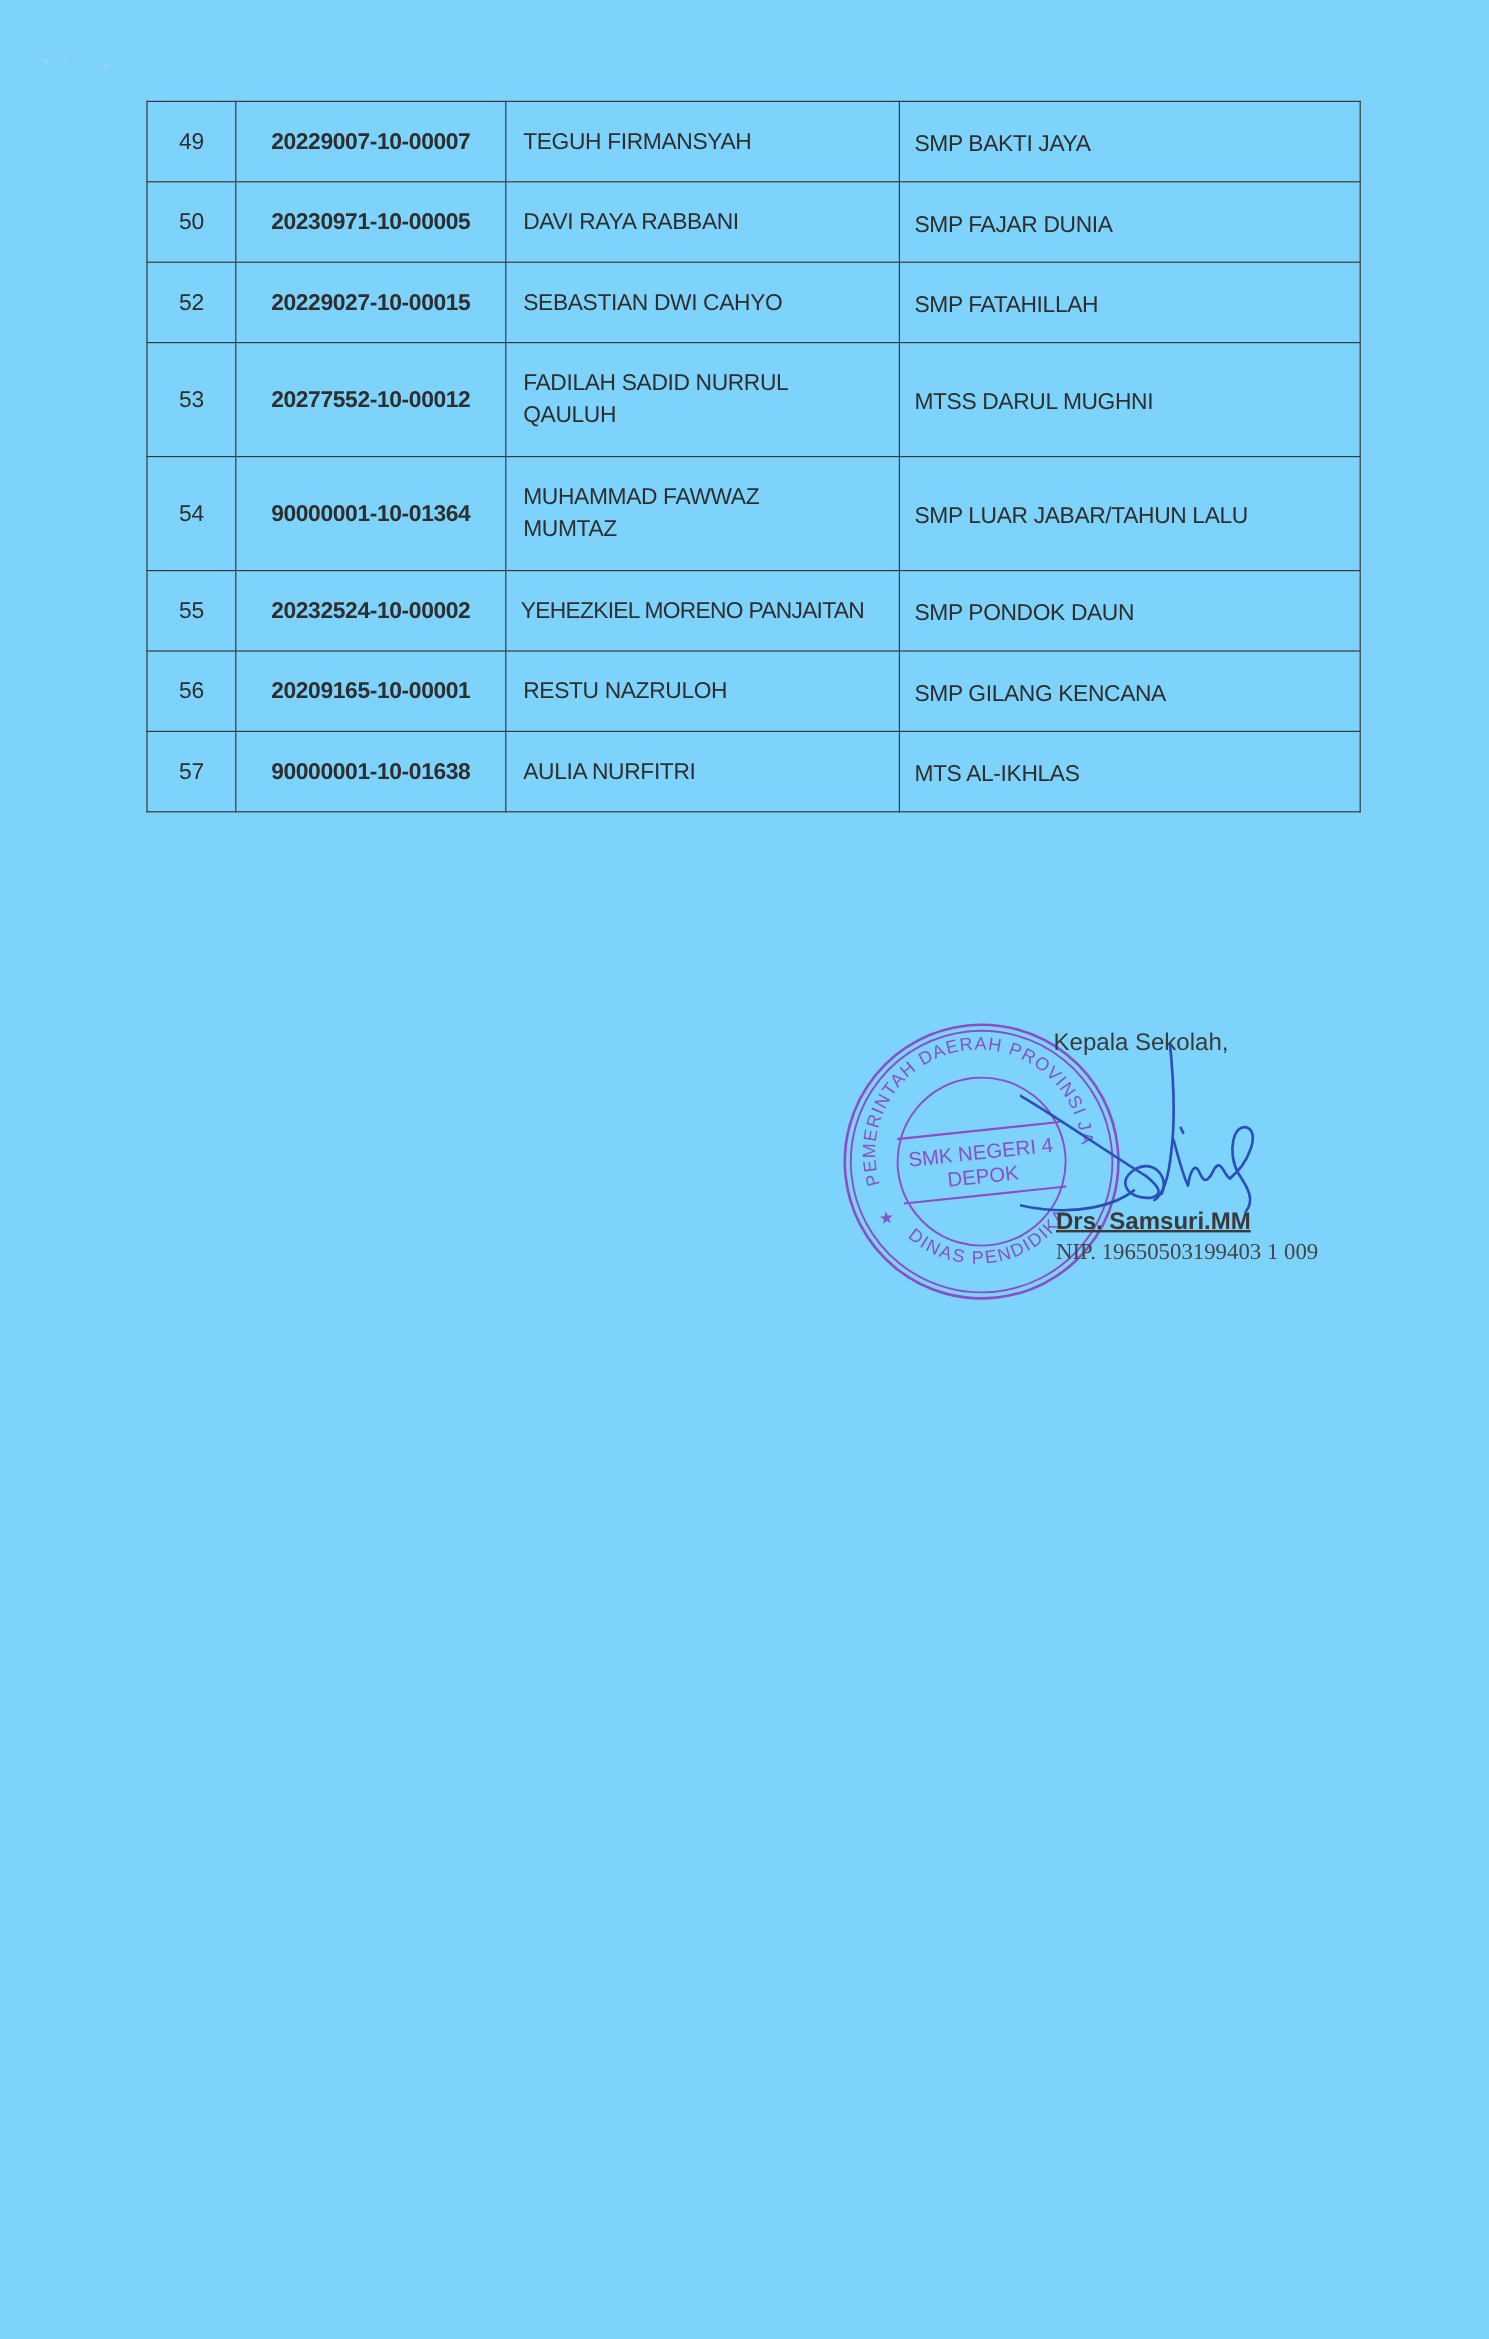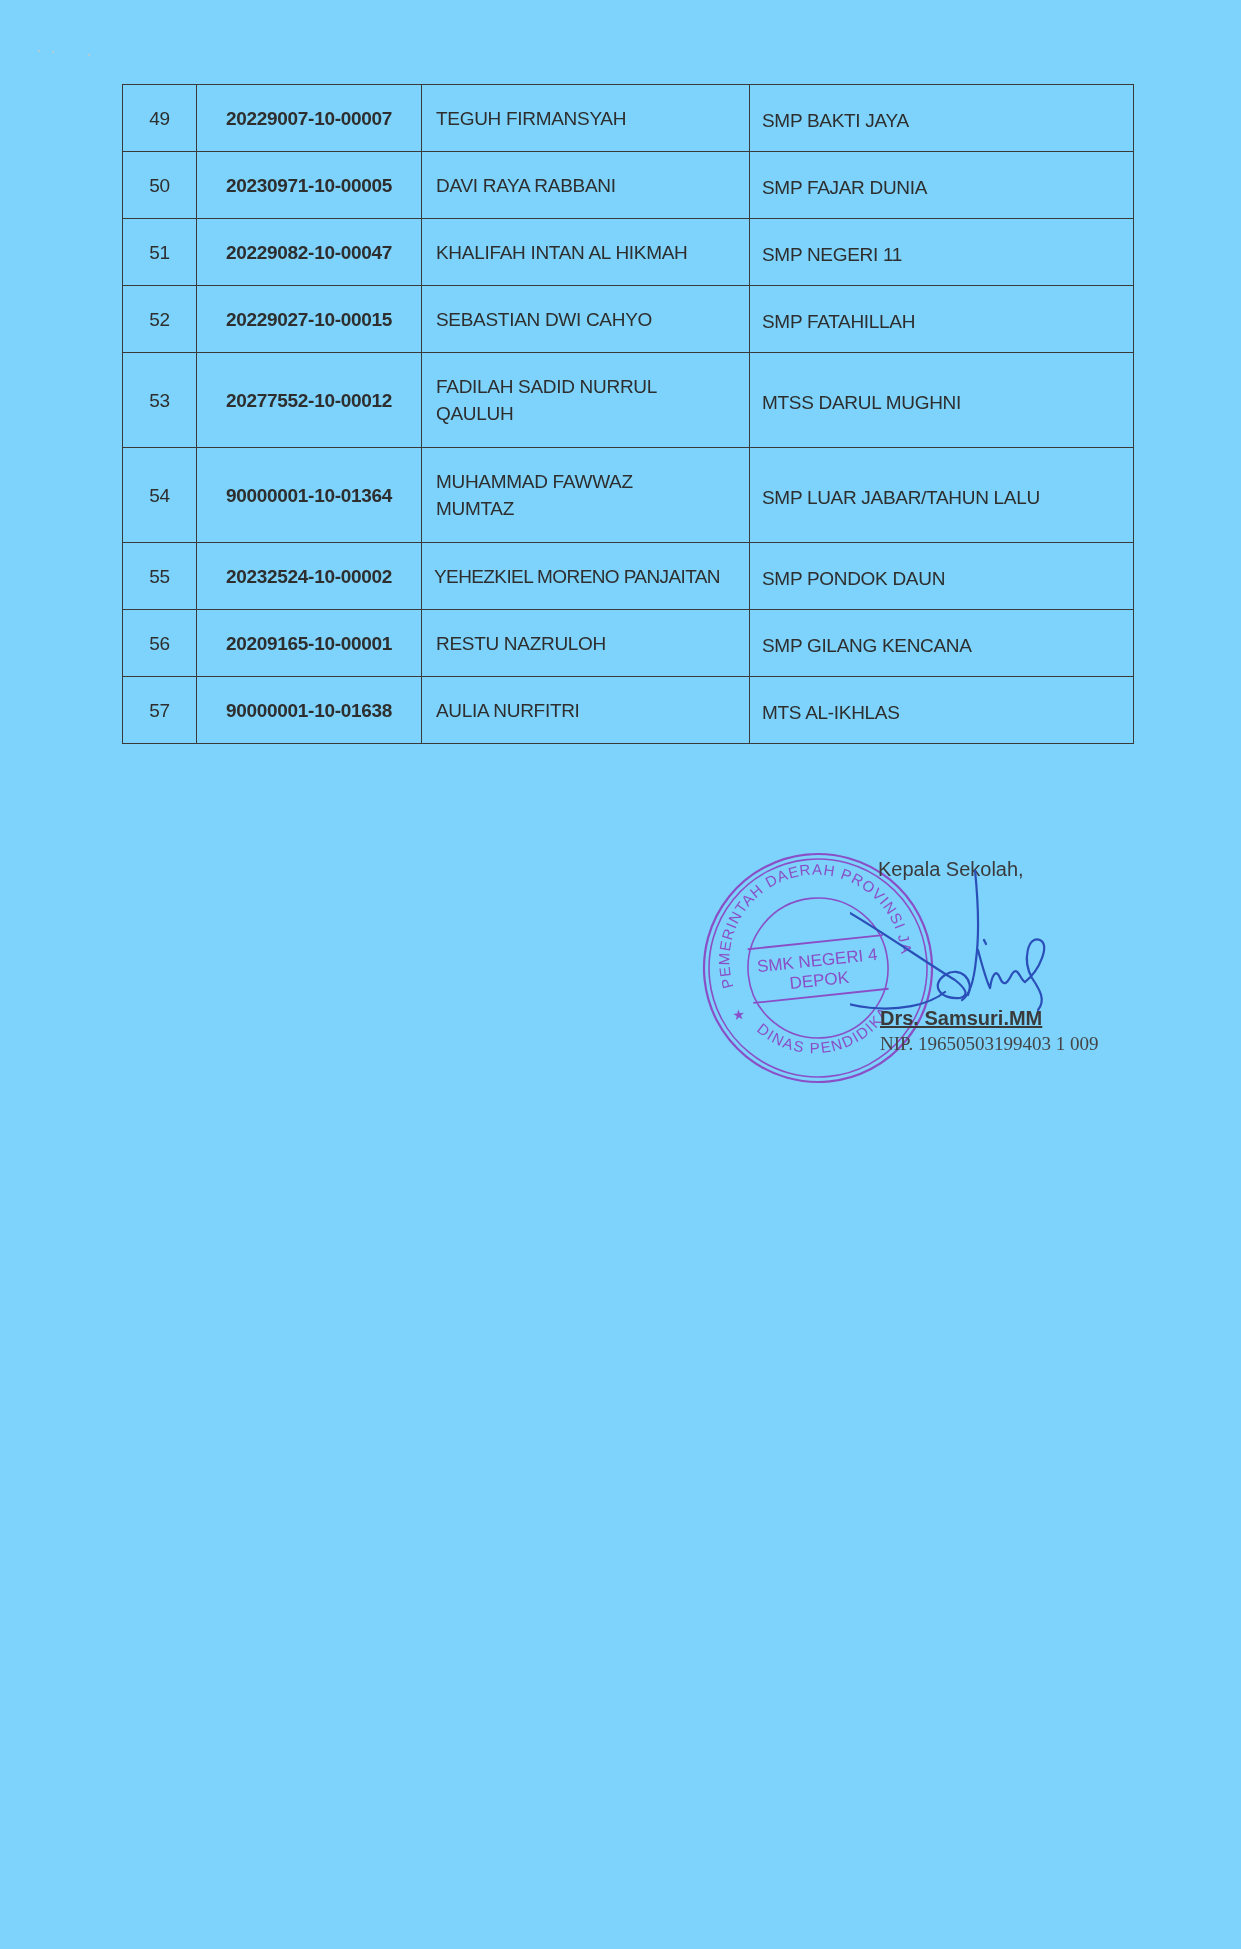--- a/index.html
+++ b/index.html
@@ -59,26 +59,20 @@
         <td class="no">49</td>
         <td class="id">20229007-10-00007</td>
         <td class="name">TEGUH FIRMANSYAH</td>
         <td class="school">SMP BAKTI JAYA</td>
       </tr>
       <tr class="r1">
         <td class="no">50</td>
         <td class="id">20230971-10-00005</td>
         <td class="name">DAVI RAYA RABBANI</td>
         <td class="school">SMP FAJAR DUNIA</td>
-      </tr>
-      <tr class="r1">
-        <td class="no">51</td>
-        <td class="id">20229082-10-00047</td>
-        <td class="name">KHALIFAH INTAN AL HIKMAH</td>
-        <td class="school">SMP NEGERI 11</td>
       </tr>
       <tr class="r1">
         <td class="no">52</td>
         <td class="id">20229027-10-00015</td>
         <td class="name">SEBASTIAN DWI CAHYO</td>
         <td class="school">SMP FATAHILLAH</td>
       </tr>
       <tr class="r2">
         <td class="no">53</td>
         <td class="id">20277552-10-00012</td>

